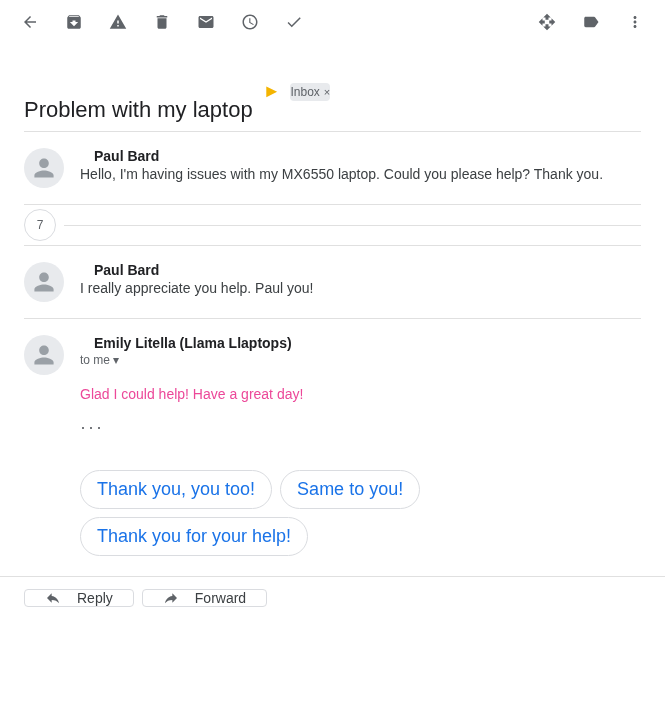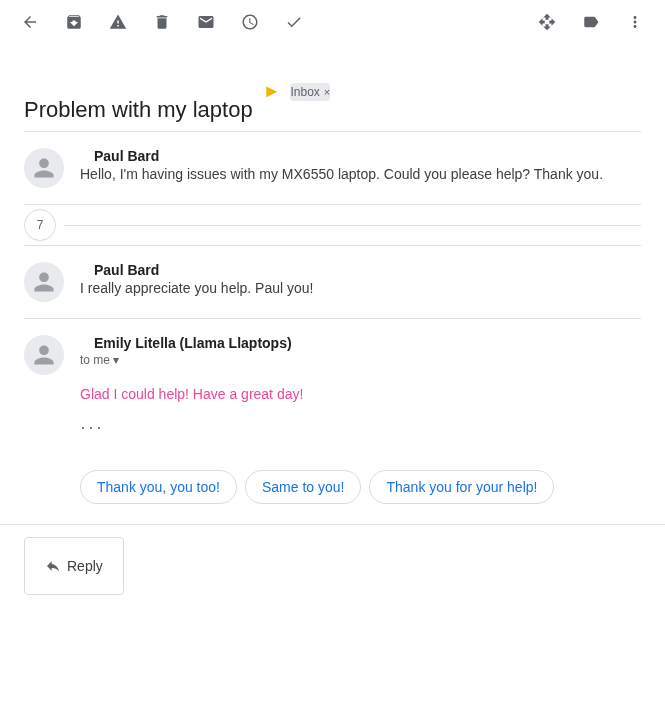--- a/index.html
+++ b/index.html
@@ -176,42 +176,42 @@
     .smart-replies {
       display: flex;
       gap: 8px;
       padding: 16px 24px 16px 80px;
       flex-wrap: wrap;
     }
     .smart-reply-btn {
       border: 1px solid #dadce0;
       border-radius: 20px;
       padding: 8px 16px;
-      font-size: 14px;
+      font-size: 18px;
       color: #1a73e8;
       background: #fff;
       cursor: pointer;
       white-space: nowrap;
     }
 
     
     .action-buttons {
       display: flex;
       gap: 8px;
       padding: 12px 24px;
       border-top: 1px solid #e0e0e0;
       margin-top: 4px;
     }
     .action-btn {
       display: flex;
       align-items: flex-start;
-      gap: 6px;
+      gap: 16px;
       border: 1px solid #dadce0;
       border-radius: 4px;
-      padding: 20px 20px;
+      padding: 0 20px;
       font-size: 14px;
       color: #3c4043;
       background: #fff;
       cursor: pointer;
     }
   </style>
 </head>
 <body>
 
 <div class="toolbar">
@@ -341,13 +341,19 @@
   <button class="smart-reply-btn">Thank you for your help!</button>
 </div>
 
 <div class="action-buttons">
   <button class="action-btn">
     <svg width="16" height="16" viewBox="0 0 24 24" fill="#5f6368">
         <path d="M10 9V5l-7 7 7 7v-4.1c5 0 8.5 1.6 11 5.1-1-5-4-10-11-11z"></path>
       </svg>
     <span>Reply</span>
   </button>
+  <button class="action-btn">
+    <svg width="16" height="16" viewBox="0 0 24 24" fill="#5f6368">
+        <path d="M14 9V5l7 7-7 7v-4.1c-5 0-8.5 1.6-11 5.1 1-5 4-10 11-11z"></path>
+      </svg>
+    <span>Forward</span>
+  </button>
 </div>
 
 </body></html>

